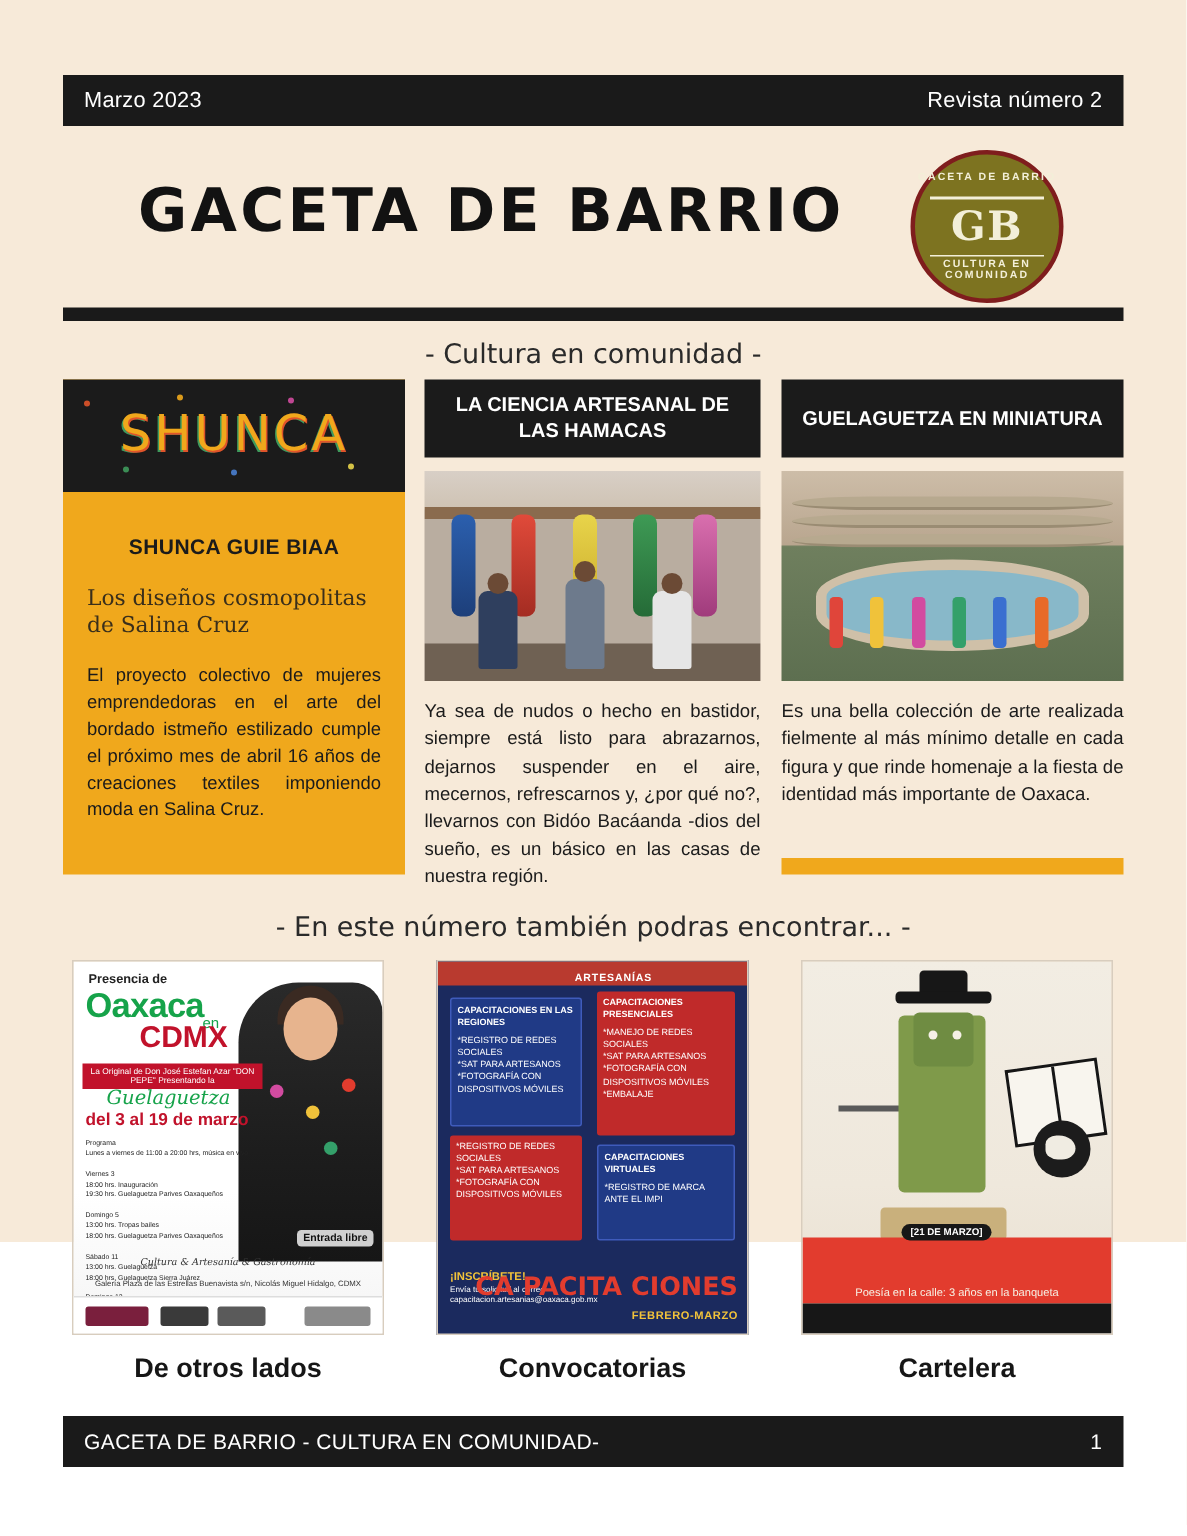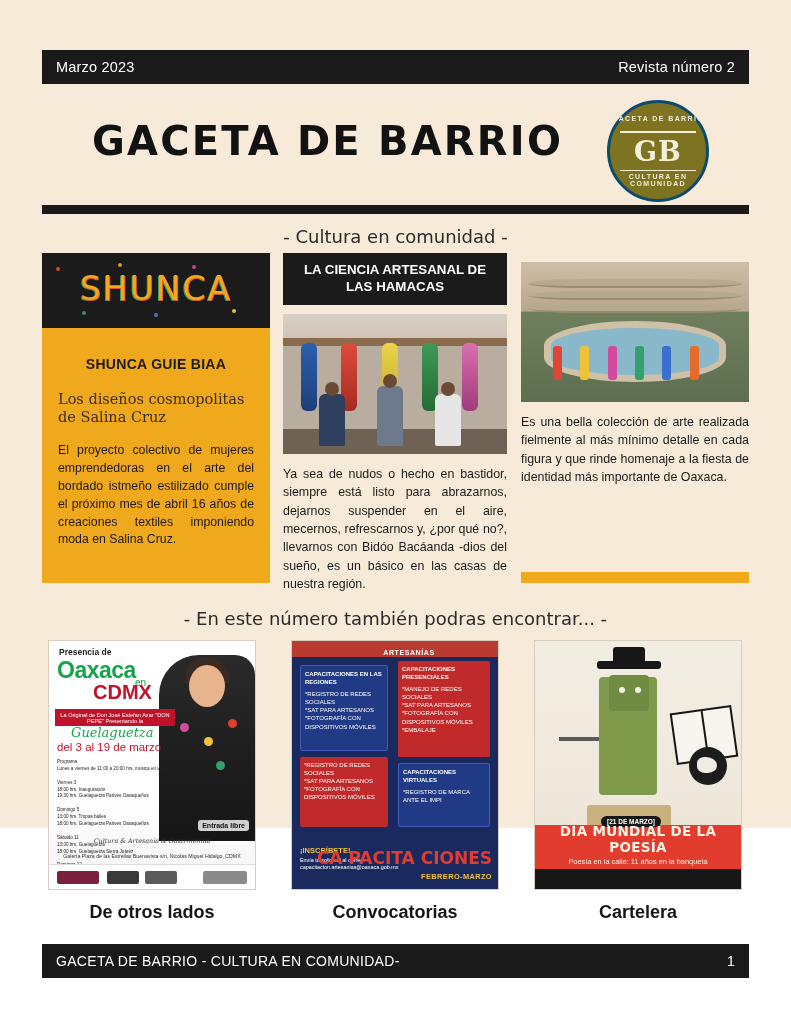--- a/index.html
+++ b/index.html
@@ -59,21 +59,21 @@
     font-family: "DejaVu Sans", sans-serif;
   }
   .logo {
     position: absolute;
     right: 40px;
     top: 8px;
     width: 96px;
     height: 96px;
     border-radius: 50%;
     background: #7d7320;
-    border: 3px solid #0c4a6e;
+    border: 3px solid #7f1d1d;
     color: #f3efd8;
     display: flex;
     align-items: center;
     justify-content: center;
     flex-direction: column;
   }
   .logo .ring-top,
   .logo .ring-bot {
     position: absolute;
     width: 100%;
@@ -333,21 +333,21 @@
 
   
   .p-oax { background: linear-gradient(180deg,#ffffff 0%, #ffffff 62%, #f4f4f4 100%); }
   .p-oax .o-presencia { position:absolute; left:10px; top:6px; font-size:8.5px; color:#222; font-weight:bold;}
   .p-oax .o-oaxaca { position:absolute; left:8px; top:16px; font-size:23px; font-weight:bold; color:#16a34a; letter-spacing:-.5px;}
   .p-oax .o-en { position:absolute; left:86px; top:36px; font-size:10px; color:#16a34a;}
   .p-oax .o-cdmx { position:absolute; left:44px; top:40px; font-size:20px; font-weight:bold; color:#c1122b;}
   .p-oax .o-band { position:absolute; left:6px; top:68px; width:120px; height:17px; background:#c1122b;}
   .p-oax .o-band span { color:#fff; font-size:5.6px; display:block; padding:3px 4px; line-height:1.1;}
   .p-oax .o-guela { position:absolute; left:22px; top:84px; font-size:13px; font-style:italic; color:#16a34a; font-family:"DejaVu Serif",serif;}
-  .p-oax .o-fechas { position:absolute; left:8px; top:100px; font-size:11.5px; font-weight:normal; color:#c1122b;}
+  .p-oax .o-fechas { position:absolute; left:8px; top:100px; font-size:11.5px; font-weight:bold; color:#c1122b;}
   .p-oax .o-prog { position:absolute; left:8px; top:118px; width:112px; font-size:4.6px; line-height:1.5; color:#222; text-align:left;}
   .p-oax .o-person {
     position:absolute; right:0; top:14px; width:96px; height:186px;
     background: linear-gradient(180deg,#2a2a2a 0%, #1d1d1d 60%, #161616 100%);
     border-radius: 40px 20px 0 0;
   }
   .p-oax .o-face {
     position:absolute; right:30px; top:24px; width:36px; height:42px;
     background:#e7b48e; border-radius:50%;
   }
@@ -532,20 +532,21 @@
         <div class="hang p5"></div>
         <div class="floor"></div>
         <div class="fig f1"></div>
         <div class="fig f2"></div>
         <div class="fig f3"></div>
       </div>
       <div class="body-text">Ya sea de nudos o hecho en bastidor, siempre está listo para abrazarnos, dejarnos suspender en el aire, mecernos, refrescarnos y, ¿por qué no?, llevarnos con Bidóo Bacáanda -dios del sueño, es un básico en las casas de nuestra región.</div>
     </div>
 
     <div class="col-right">
+      <div class="hdr">GUELAGUETZA EN MINIATURA</div>
       <div class="photo guela">
         <div class="tier t1"></div>
         <div class="tier t2"></div>
         <div class="tier t3"></div>
         <div class="arena"></div>
         <div class="fl c1"></div>
         <div class="fl c2"></div>
         <div class="fl c3"></div>
         <div class="fl c4"></div>
         <div class="fl c5"></div>
@@ -664,22 +665,21 @@
         <div class="robot"></div>
         <div class="head"></div>
         <div class="hat2"></div>
         <div class="hat"></div>
         <div class="eye e1"></div>
         <div class="eye e2"></div>
         <div class="globe"></div>
         <div class="base"></div>
         <div class="banner"></div>
         <div class="b-chip">[21 DE MARZO]</div>
-        <div class="b-title">DÍA MUNDIAL DE LA POESÍA</div>
-        <div class="b-sub">Poesía en la calle: 11 años en la banqueta</div>
+        <div class="b-sub">Poesía en la calle: 3 años en la banqueta</div>
         <div class="b-foot"></div>
       </div>
       <div class="caption">Cartelera</div>
     </div>
   </div>
 
   <div class="footer">
     <span>GACETA DE BARRIO - CULTURA EN COMUNIDAD-</span>
     <span>1</span>
   </div>

